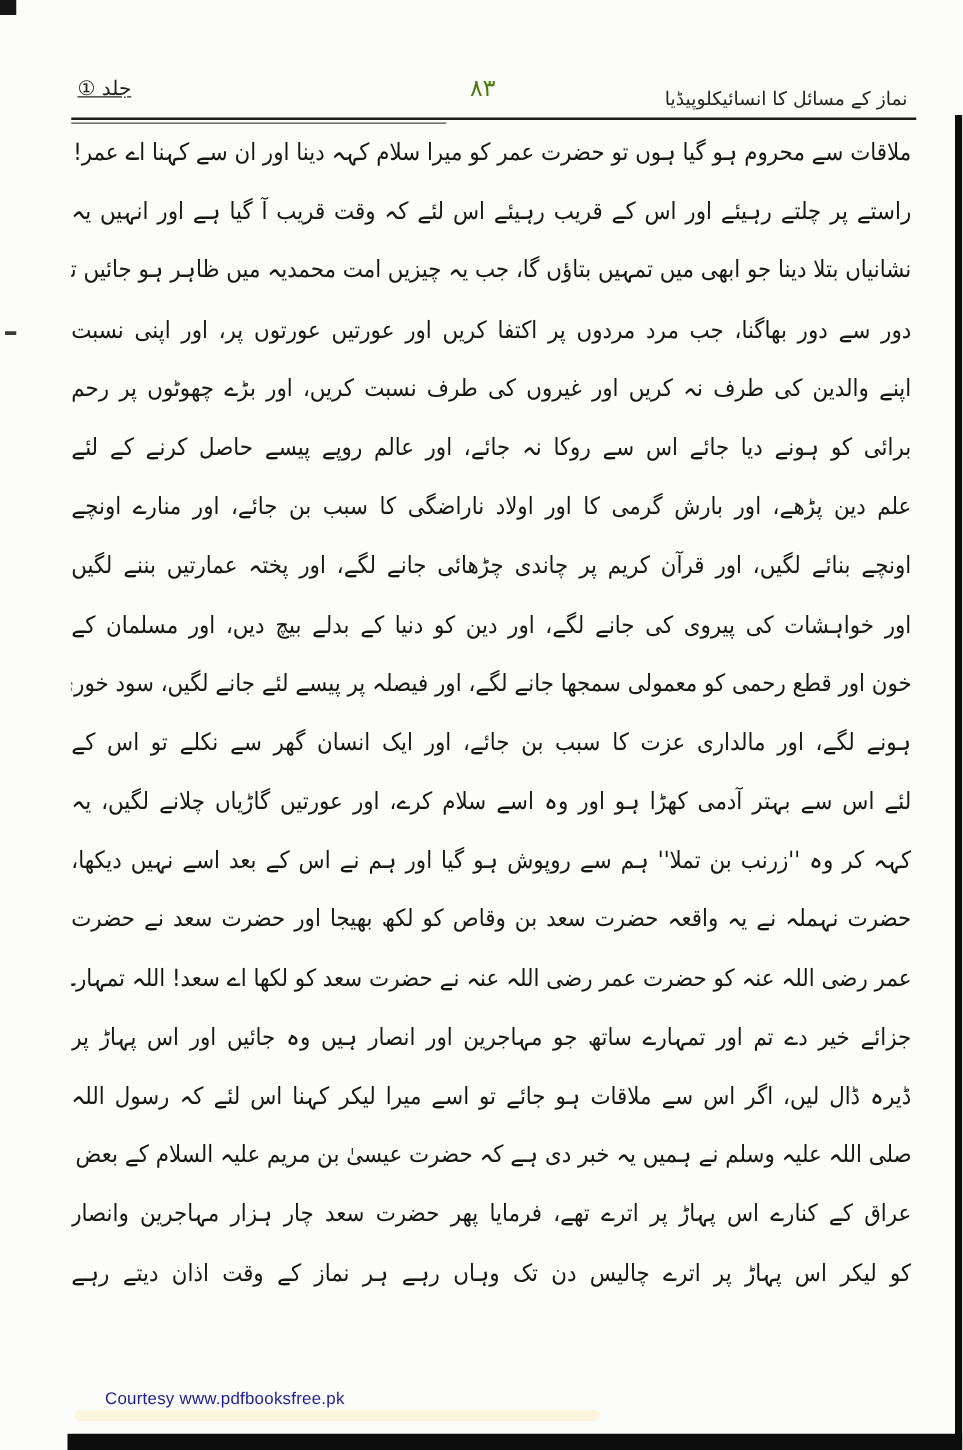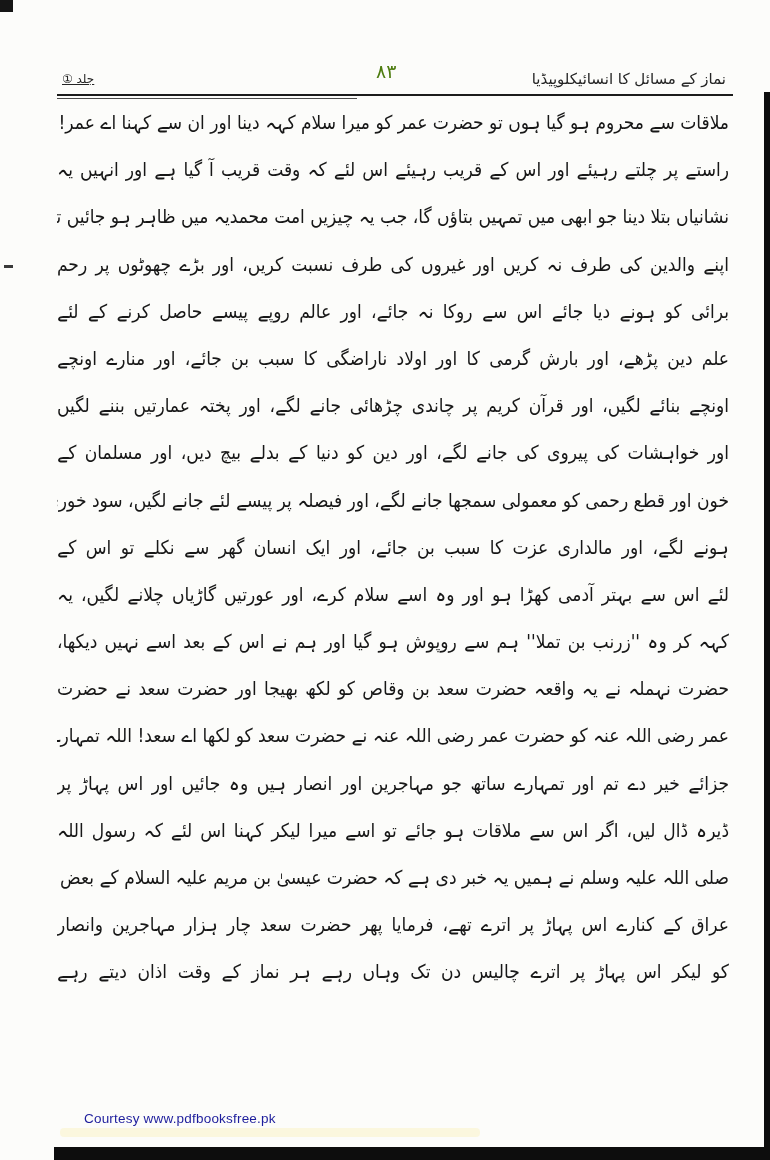--- a/index.html
+++ b/index.html
@@ -16,21 +16,21 @@
   
   .hdr-title{
     position:absolute;top:70px;right:44px;width:240px;
     font-size:15px;direction:rtl;text-align:right;color:#242424;
     white-space:nowrap;overflow:hidden;
   }
   .hdr-num{
     position:absolute;top:60px;left:376px;font-size:19px;color:#4d7c0f;
   }
   .hdr-vol{
-    position:absolute;top:72px;left:62px;font-size:12px;direction:rtl;color:#242424;
+    position:absolute;top:61px;left:62px;font-size:16px;direction:rtl;color:#242424;
     white-space:nowrap;
     text-decoration:underline;
   }
   .rule{
     position:absolute;top:94px;left:57px;width:676px;height:2px;background:#1c1c1c;
   }
   .rule-thin{
     position:absolute;top:98px;left:57px;width:300px;height:1px;background:#4a4a4a;
   }
   
@@ -67,20 +67,21 @@
   <div class="hdr-title">نماز کے مسائل کا انسائیکلوپیڈیا</div>
   <div class="hdr-num">۸۳</div>
   <div class="hdr-vol">جلد ①</div>
   <div class="rule"></div>
   <div class="rule-thin"></div>
 
   <div class="body-text">
     <div class="line">ملاقات سے محروم ہو گیا ہوں تو حضرت عمر کو میرا سلام کہہ دینا اور ان سے کہنا اے عمر! صحیح</div>
     <div class="line">راستے پر چلتے رہیئے اور اس کے قریب رہیئے اس لئے کہ وقت قریب آ گیا ہے اور انہیں یہ</div>
     <div class="line">نشانیاں بتلا دینا جو ابھی میں تمہیں بتاؤں گا، جب یہ چیزیں امت محمدیہ میں ظاہر ہو جائیں تو</div>
+    <div class="line">دور سے دور بھاگنا، جب مرد مردوں پر اکتفا کریں اور عورتیں عورتوں پر، اور اپنی نسبت</div>
     <div class="line">اپنے والدین کی طرف نہ کریں اور غیروں کی طرف نسبت کریں، اور بڑے چھوٹوں پر رحم</div>
     <div class="line">برائی کو ہونے دیا جائے اس سے روکا نہ جائے، اور عالم روپے پیسے حاصل کرنے کے لئے</div>
     <div class="line">علم دین پڑھے، اور بارش گرمی کا اور اولاد ناراضگی کا سبب بن جائے، اور منارے اونچے</div>
     <div class="line">اونچے بنائے لگیں، اور قرآن کریم پر چاندی چڑھائی جانے لگے، اور پختہ عمارتیں بننے لگیں</div>
     <div class="line">اور خواہشات کی پیروی کی جانے لگے، اور دین کو دنیا کے بدلے بیچ دیں، اور مسلمان کے</div>
     <div class="line">خون اور قطع رحمی کو معمولی سمجھا جانے لگے، اور فیصلہ پر پیسے لئے جانے لگیں، سود خوری</div>
     <div class="line">ہونے لگے، اور مالداری عزت کا سبب بن جائے، اور ایک انسان گھر سے نکلے تو اس کے</div>
     <div class="line">لئے اس سے بہتر آدمی کھڑا ہو اور وہ اسے سلام کرے، اور عورتیں گاڑیاں چلانے لگیں، یہ</div>
     <div class="line">کہہ کر وہ ''زرنب بن تملا'' ہم سے روپوش ہو گیا اور ہم نے اس کے بعد اسے نہیں دیکھا،</div>
     <div class="line">حضرت نہملہ نے یہ واقعہ حضرت سعد بن وقاص کو لکھ بھیجا اور حضرت سعد نے حضرت</div>

